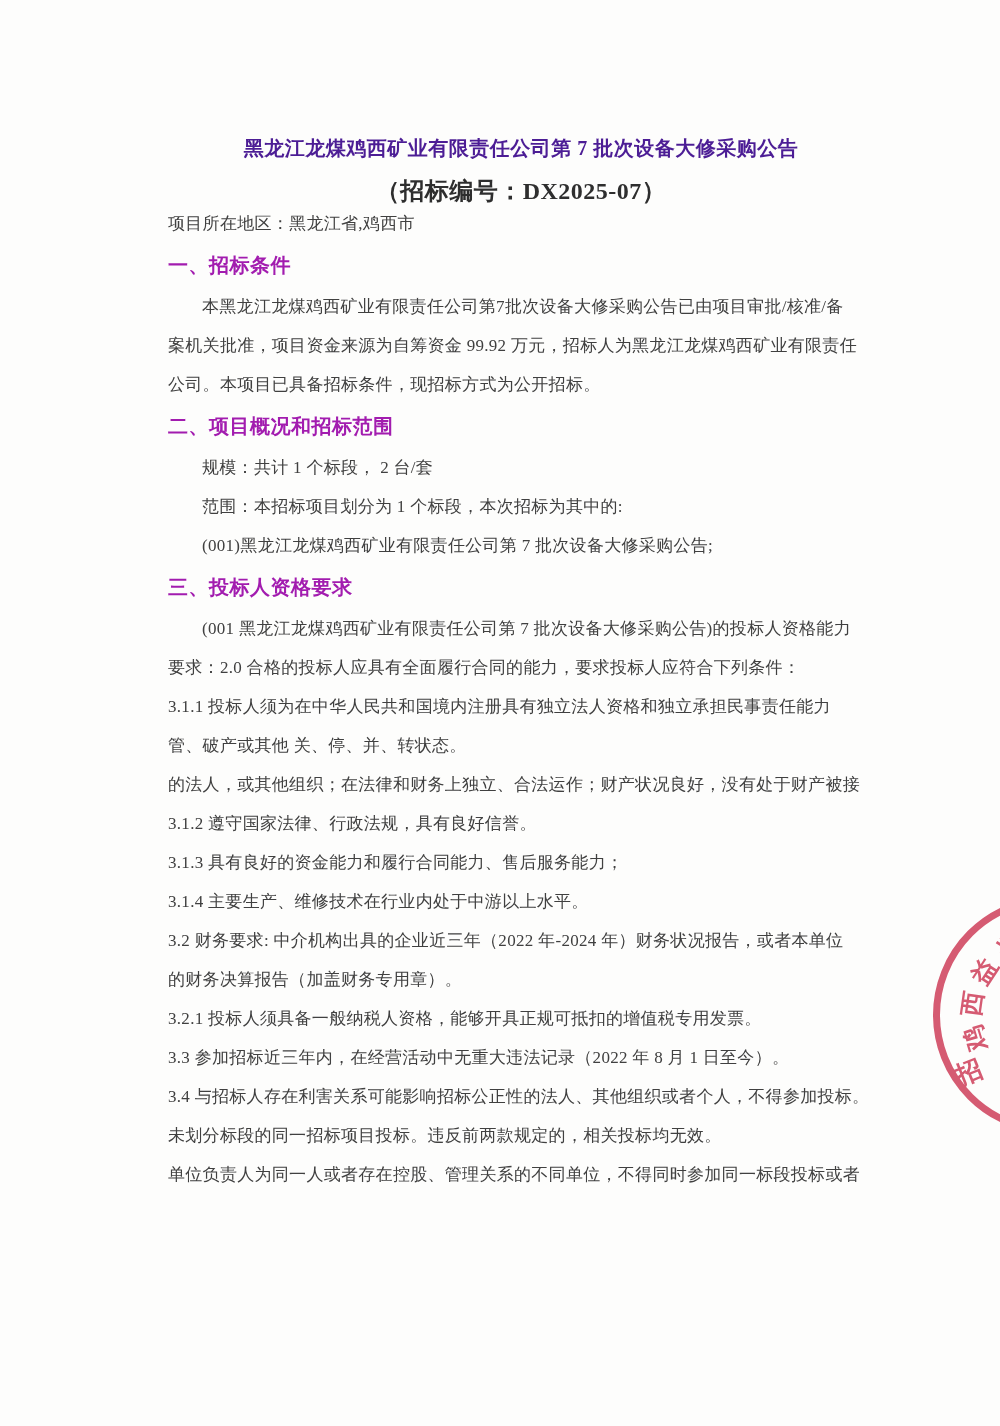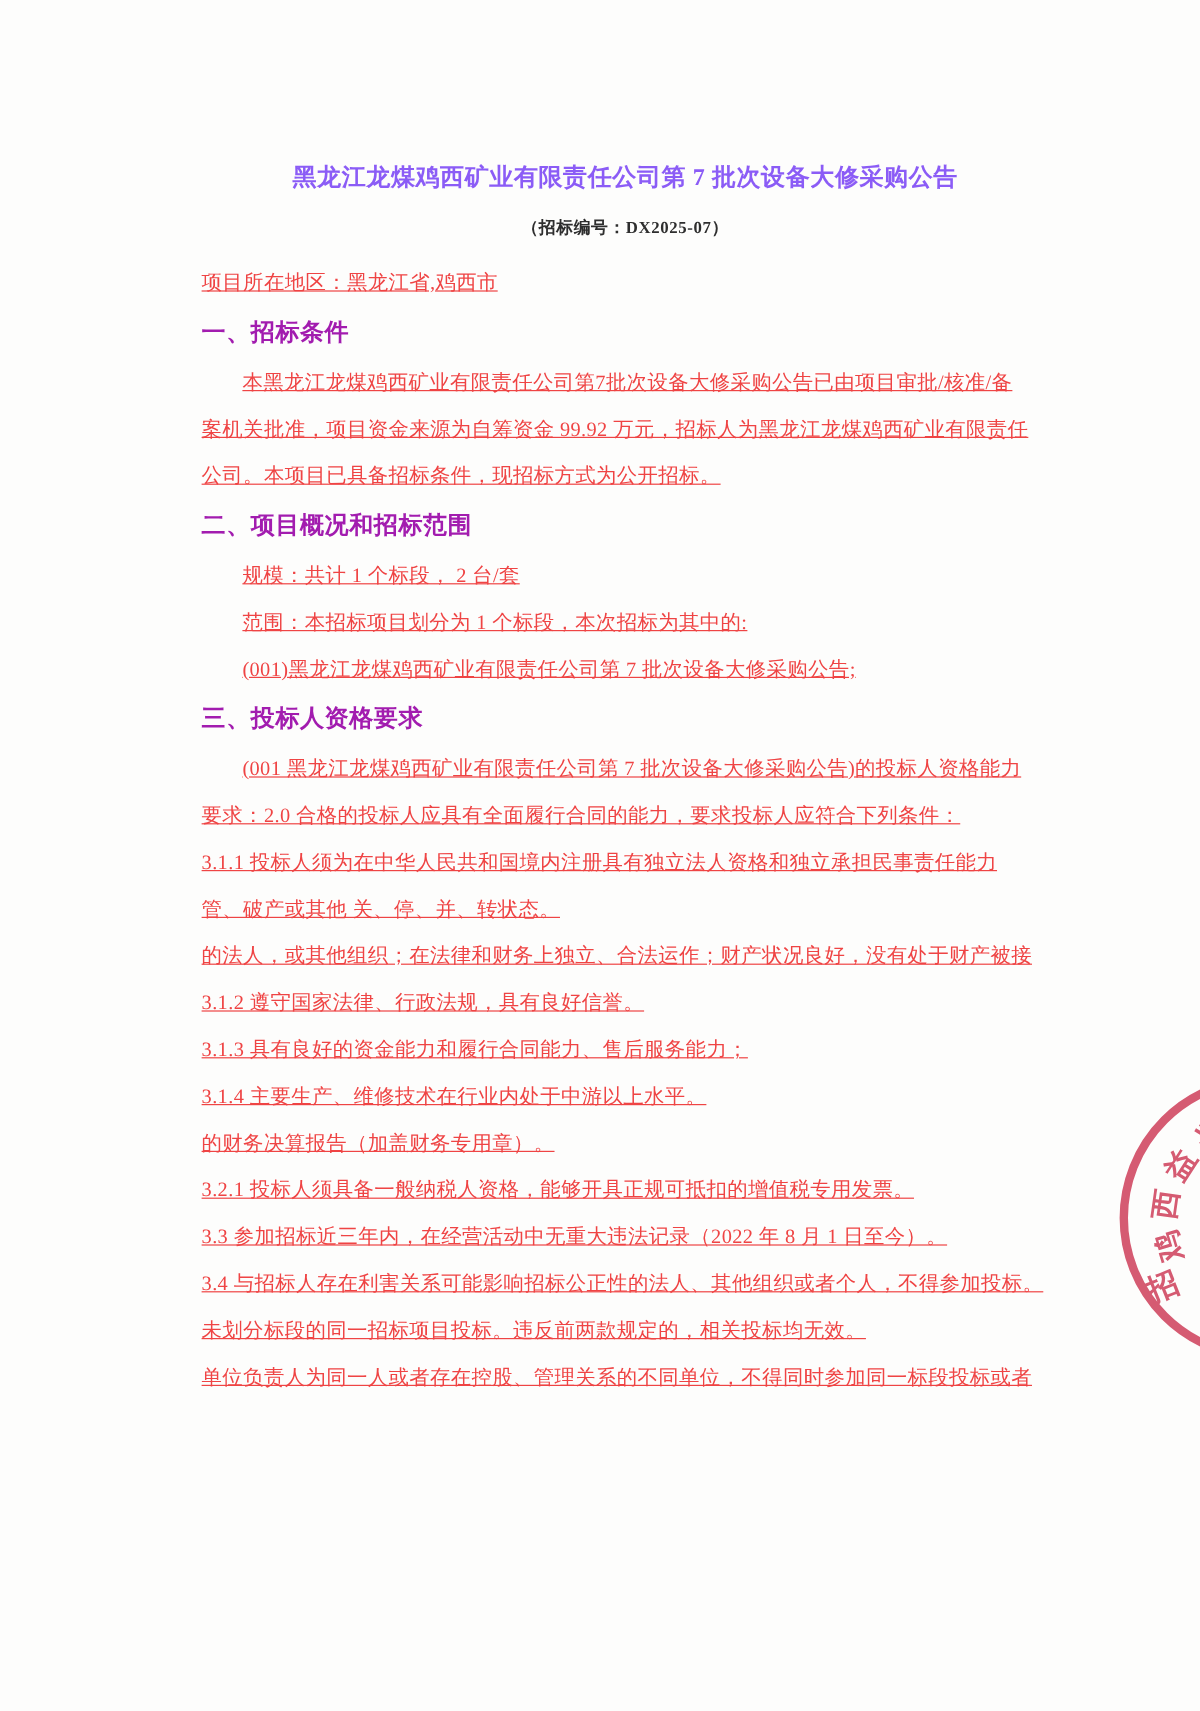--- a/index.html
+++ b/index.html
@@ -17,46 +17,45 @@
   }
   .doc {
     position:absolute;
     left:168px; top:134px;
     width:706px;
   }
   .doc-title {
     margin:0;
     font-size:20px;
     font-weight:bold;
-    color:#8b5cf6;
+    color:#4c1d95;
     text-align:center;
     letter-spacing:0.5px;
     line-height:28px;
   }
   .doc-subtitle {
-    margin:16px 0 12px 0;
-    font-size:14px;
+    margin:16px 0 0 0;
+    font-size:24px;
     font-weight:bold;
     color:#2e2e2e;
     text-align:center;
     letter-spacing:0.5px;
     line-height:26px;
   }
   .meta-line {
     margin:56px 0 0 0;
   }
   .ln {
     margin:0;
     height:39px;
     line-height:39px;
     font-size:17px;
     letter-spacing:0.3px;
     white-space:nowrap;
-    color:#ef4444;
-    text-decoration:underline;
+    color:#404040;
   }
   .indent { padding-left:34px; }
   .sec-heading {
     margin:0;
     height:44px;
     line-height:44px;
     font-size:20px;
     font-weight:bold;
     color:#a21caf;
     letter-spacing:0.5px;
@@ -117,20 +116,21 @@
 
     <p class="sec-heading">三、投标人资格要求</p>
     <p class="ln indent">(001 黑龙江龙煤鸡西矿业有限责任公司第 7 批次设备大修采购公告)的投标人资格能力</p>
     <p class="ln">要求：2.0 合格的投标人应具有全面履行合同的能力，要求投标人应符合下列条件：</p>
     <p class="ln">3.1.1 投标人须为在中华人民共和国境内注册具有独立法人资格和独立承担民事责任能力</p>
     <p class="ln">管、破产或其他 关、停、并、转状态。</p>
     <p class="ln">的法人，或其他组织；在法律和财务上独立、合法运作；财产状况良好，没有处于财产被接</p>
     <p class="ln">3.1.2 遵守国家法律、行政法规，具有良好信誉。</p>
     <p class="ln">3.1.3 具有良好的资金能力和履行合同能力、售后服务能力；</p>
     <p class="ln">3.1.4 主要生产、维修技术在行业内处于中游以上水平。</p>
+    <p class="ln">3.2 财务要求: 中介机构出具的企业近三年（2022 年-2024 年）财务状况报告，或者本单位</p>
     <p class="ln">的财务决算报告（加盖财务专用章）。</p>
     <p class="ln">3.2.1 投标人须具备一般纳税人资格，能够开具正规可抵扣的增值税专用发票。</p>
     <p class="ln">3.3 参加招标近三年内，在经营活动中无重大违法记录（2022 年 8 月 1 日至今）。</p>
     <p class="ln">3.4 与招标人存在利害关系可能影响招标公正性的法人、其他组织或者个人，不得参加投标。</p>
     <p class="ln">未划分标段的同一招标项目投标。违反前两款规定的，相关投标均无效。</p>
     <p class="ln">单位负责人为同一人或者存在控股、管理关系的不同单位，不得同时参加同一标段投标或者</p>
   </div>
 
   <div class="seal">
     <span class="arc-c a0">鸡</span>

